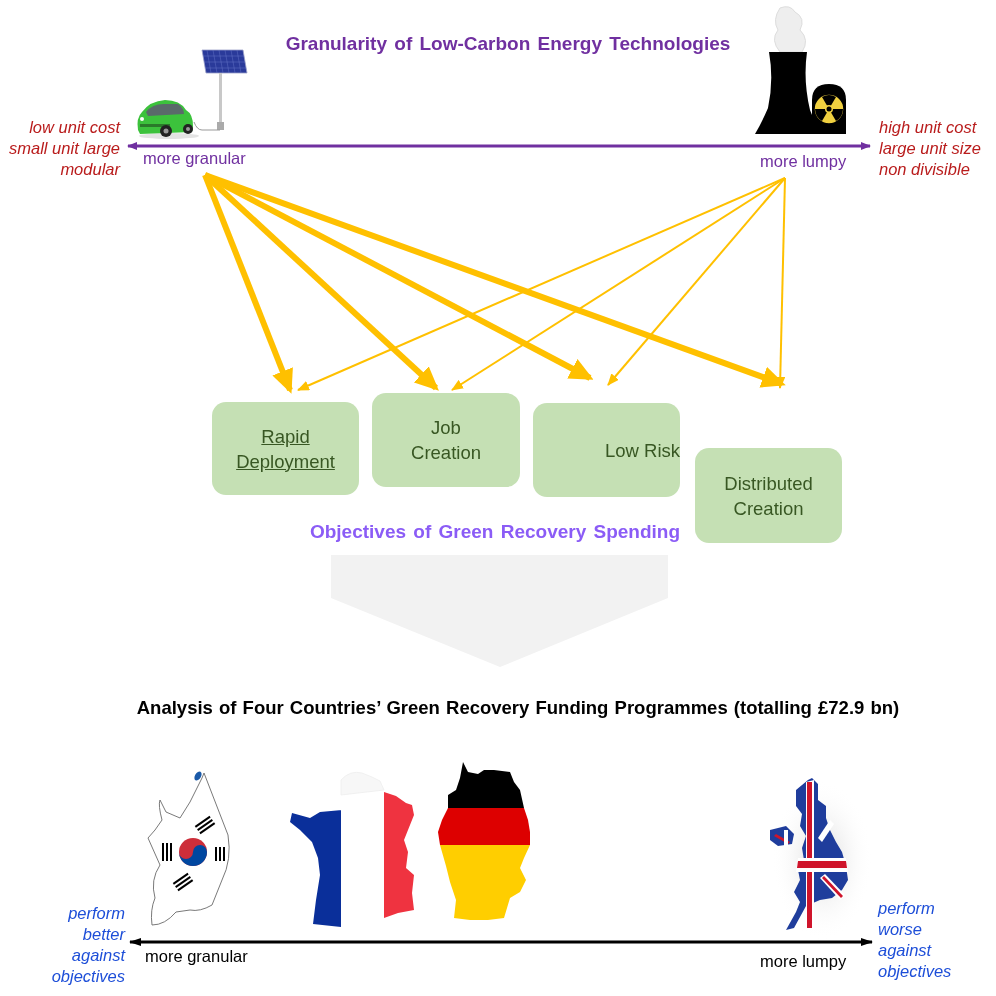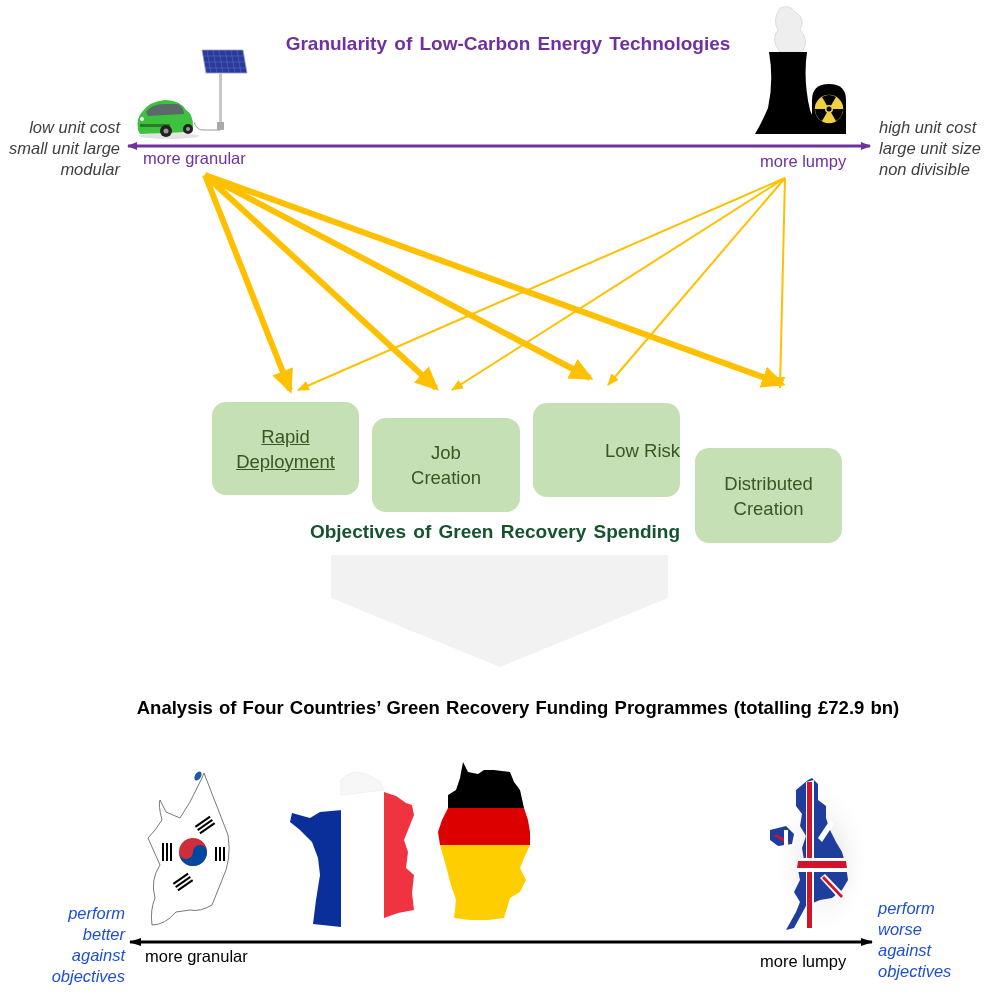--- a/index.html
+++ b/index.html
@@ -3,32 +3,32 @@
 <meta charset="utf-8">
 <style>
   html, body { margin: 0; padding: 0; background: #ffffff; }
   body { width: 996px; height: 996px; position: relative; overflow: hidden;
          font-family: "Liberation Sans", sans-serif; }
   .abs { position: absolute; }
   #canvas { position: absolute; left: 0; top: 0; width: 996px; height: 996px; }
 
   .top-title { left: 0; width: 996px; top: 33px; text-align: center; padding-left: 20px; box-sizing: border-box;
                font-weight: bold; font-size: 19px; color: #7030a0; word-spacing: 2px; }
-  .purple-italic { color: #404040; font-style: italic; font-size: 16.5px; line-height: 21px; }
+  .purple-italic { color: #b91c1c; font-style: italic; font-size: 16.5px; line-height: 21px; }
   .left-notes { left: 0; width: 120px; top: 117px; text-align: right; }
   .right-notes { left: 879px; width: 117px; top: 117px; text-align: left; }
   .axis-label-purple { color: #7030a0; font-size: 16.5px; }
   .lbl-granular-top { left: 143px; top: 149px; }
   .lbl-lumpy-top { left: 760px; top: 152px; }
 
   .obj-box { background: #c5e0b4; border-radius: 14px; color: #385723; font-size: 18.5px;
              display: flex; align-items: center; justify-content: center; text-align: center;
              line-height: 25px; }
   .obj-title { left: 0; width: 990px; top: 521px; text-align: center; font-weight: bold;
-               font-size: 19px; color: #14532d; word-spacing: 2px; }
+               font-size: 19px; color: #8b5cf6; word-spacing: 2px; }
 
   .analysis-title { left: 0; width: 1036px; top: 697px; text-align: center; font-weight: bold;
                     font-size: 18.5px; color: #000; word-spacing: 1px; }
 
   .black-italic { color: #1d4ed8; font-style: italic; font-size: 16.5px; line-height: 21px; }
   .left-perf { left: 0; width: 125px; top: 903px; text-align: right; }
   .right-perf { left: 878px; width: 118px; top: 898px; text-align: left; }
   .axis-label-black { color: #000; font-size: 16.5px; }
   .lbl-granular-bot { left: 145px; top: 947px; }
   .lbl-lumpy-bot { left: 760px; top: 952px; }
@@ -192,21 +192,21 @@
 </div>
 <div class="abs axis-label-purple lbl-granular-top">more granular</div>
 <div class="abs axis-label-purple lbl-lumpy-top">more lumpy</div>
 
 <div class="abs obj-box" style="left:212px;top:402px;width:147px;height:93px;text-decoration:underline;">
   <div>
       <div>Rapid</div>
       <div>Deployment</div>
     </div>
 </div>
-<div class="abs obj-box" style="left:372px;top:418px;width:148px;height:94px;">
+<div class="abs obj-box" style="left:372px;top:393px;width:148px;height:94px;">
   <div>
       <div>Job</div>
       <div>Creation</div>
     </div>
 </div>
 <div class="abs obj-box" style="left:533px;top:403px;width:147px;height:94px;justify-content:flex-end;">
   <div>
       <div>Low Risk</div>
     </div>
 </div>

